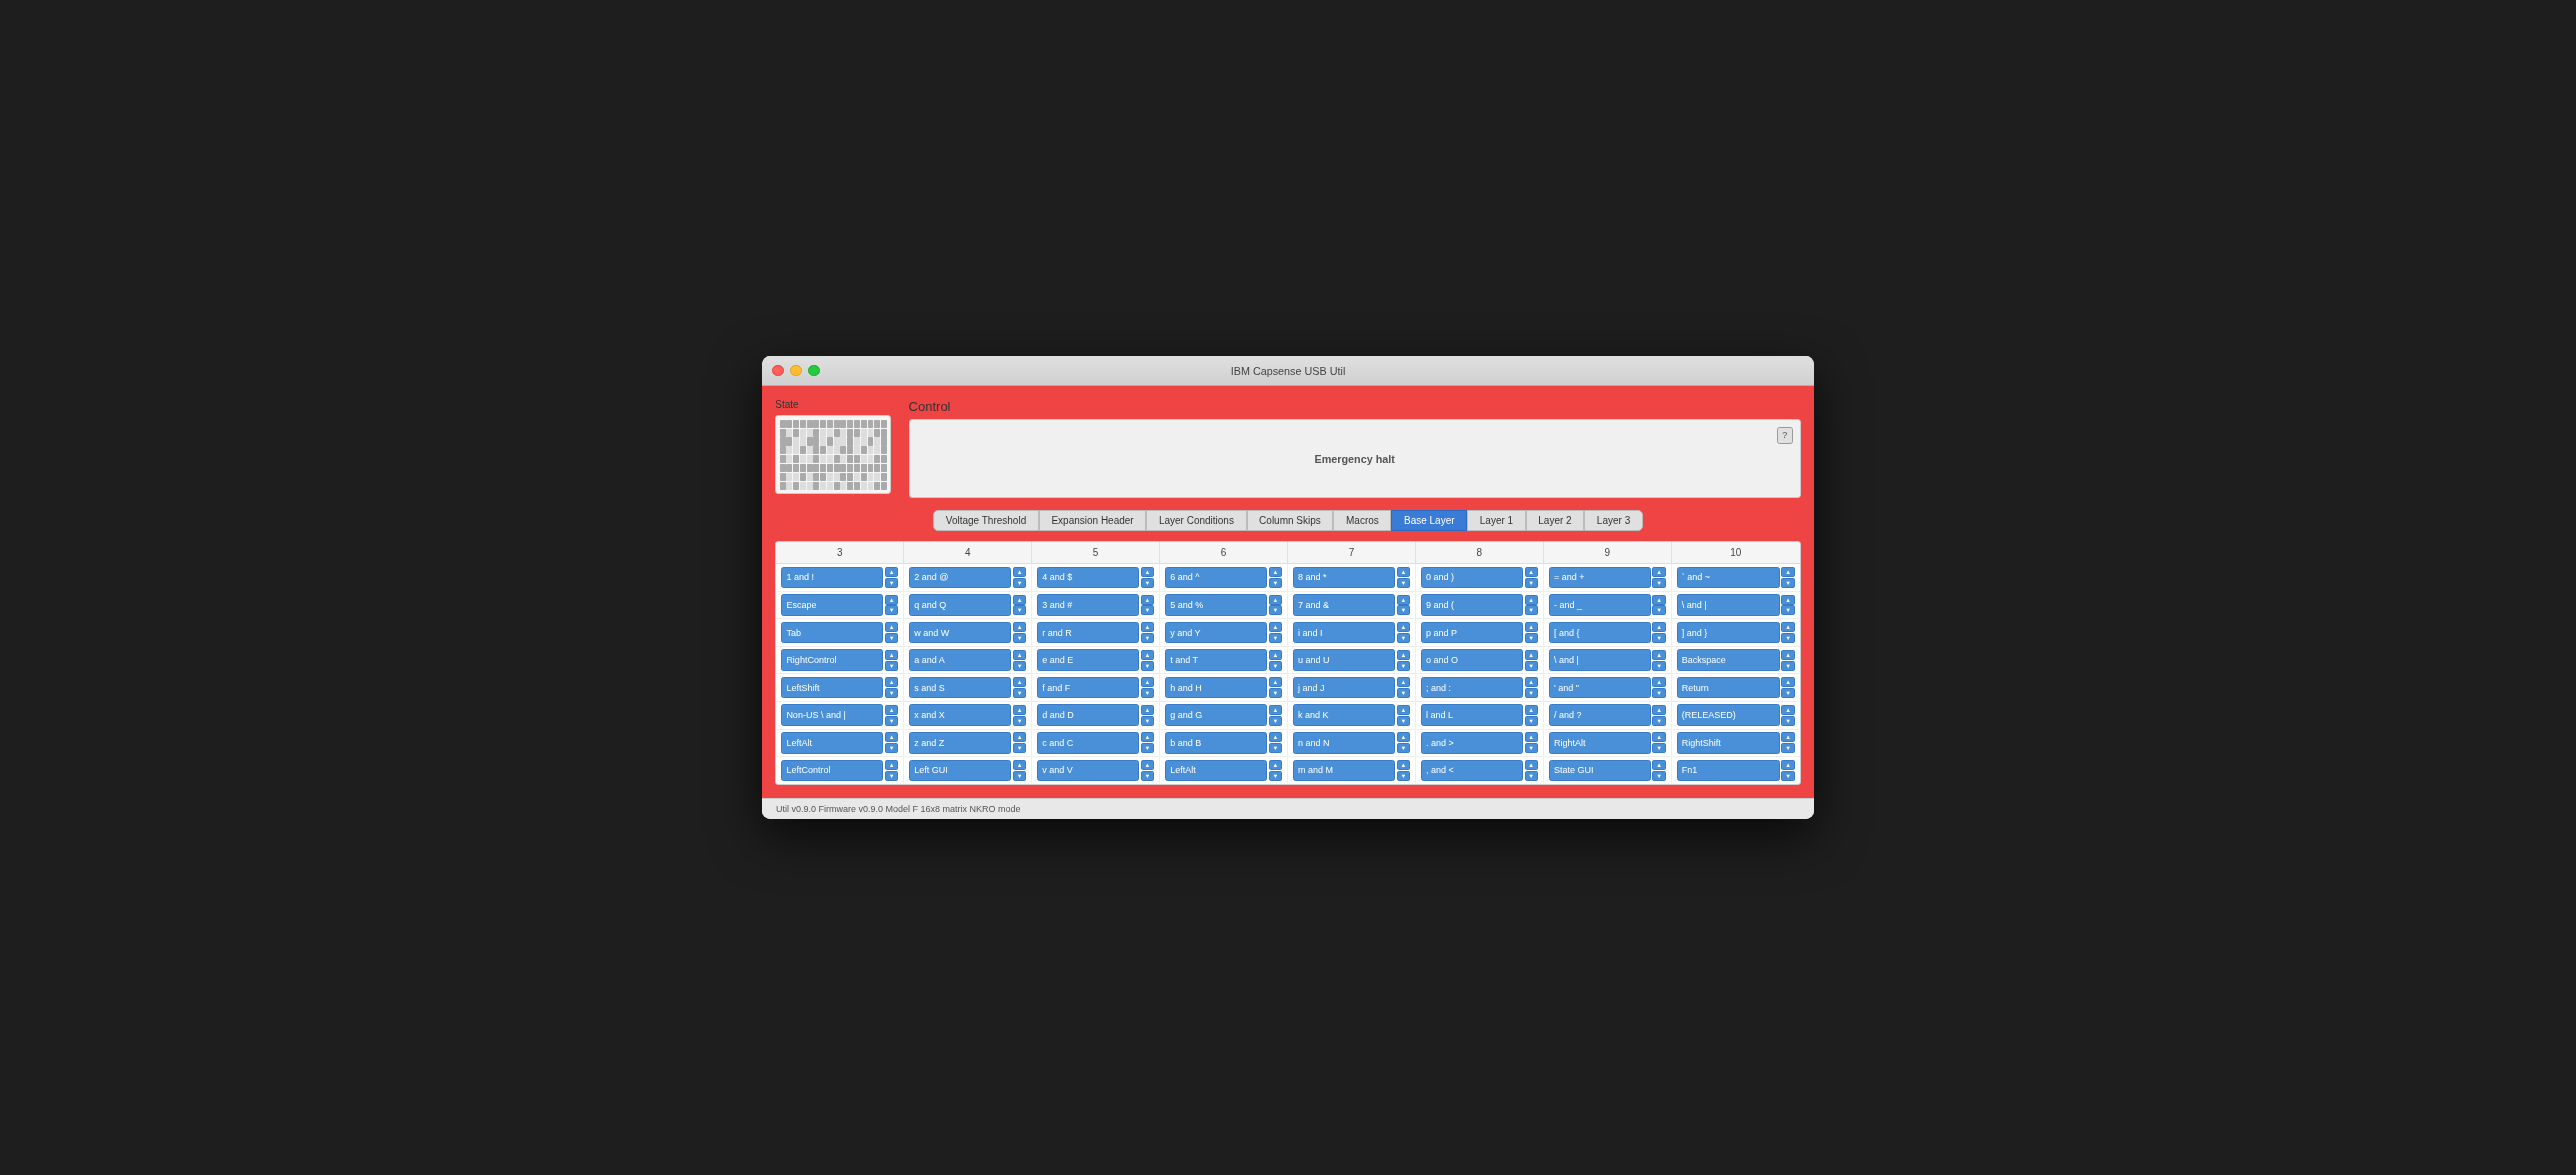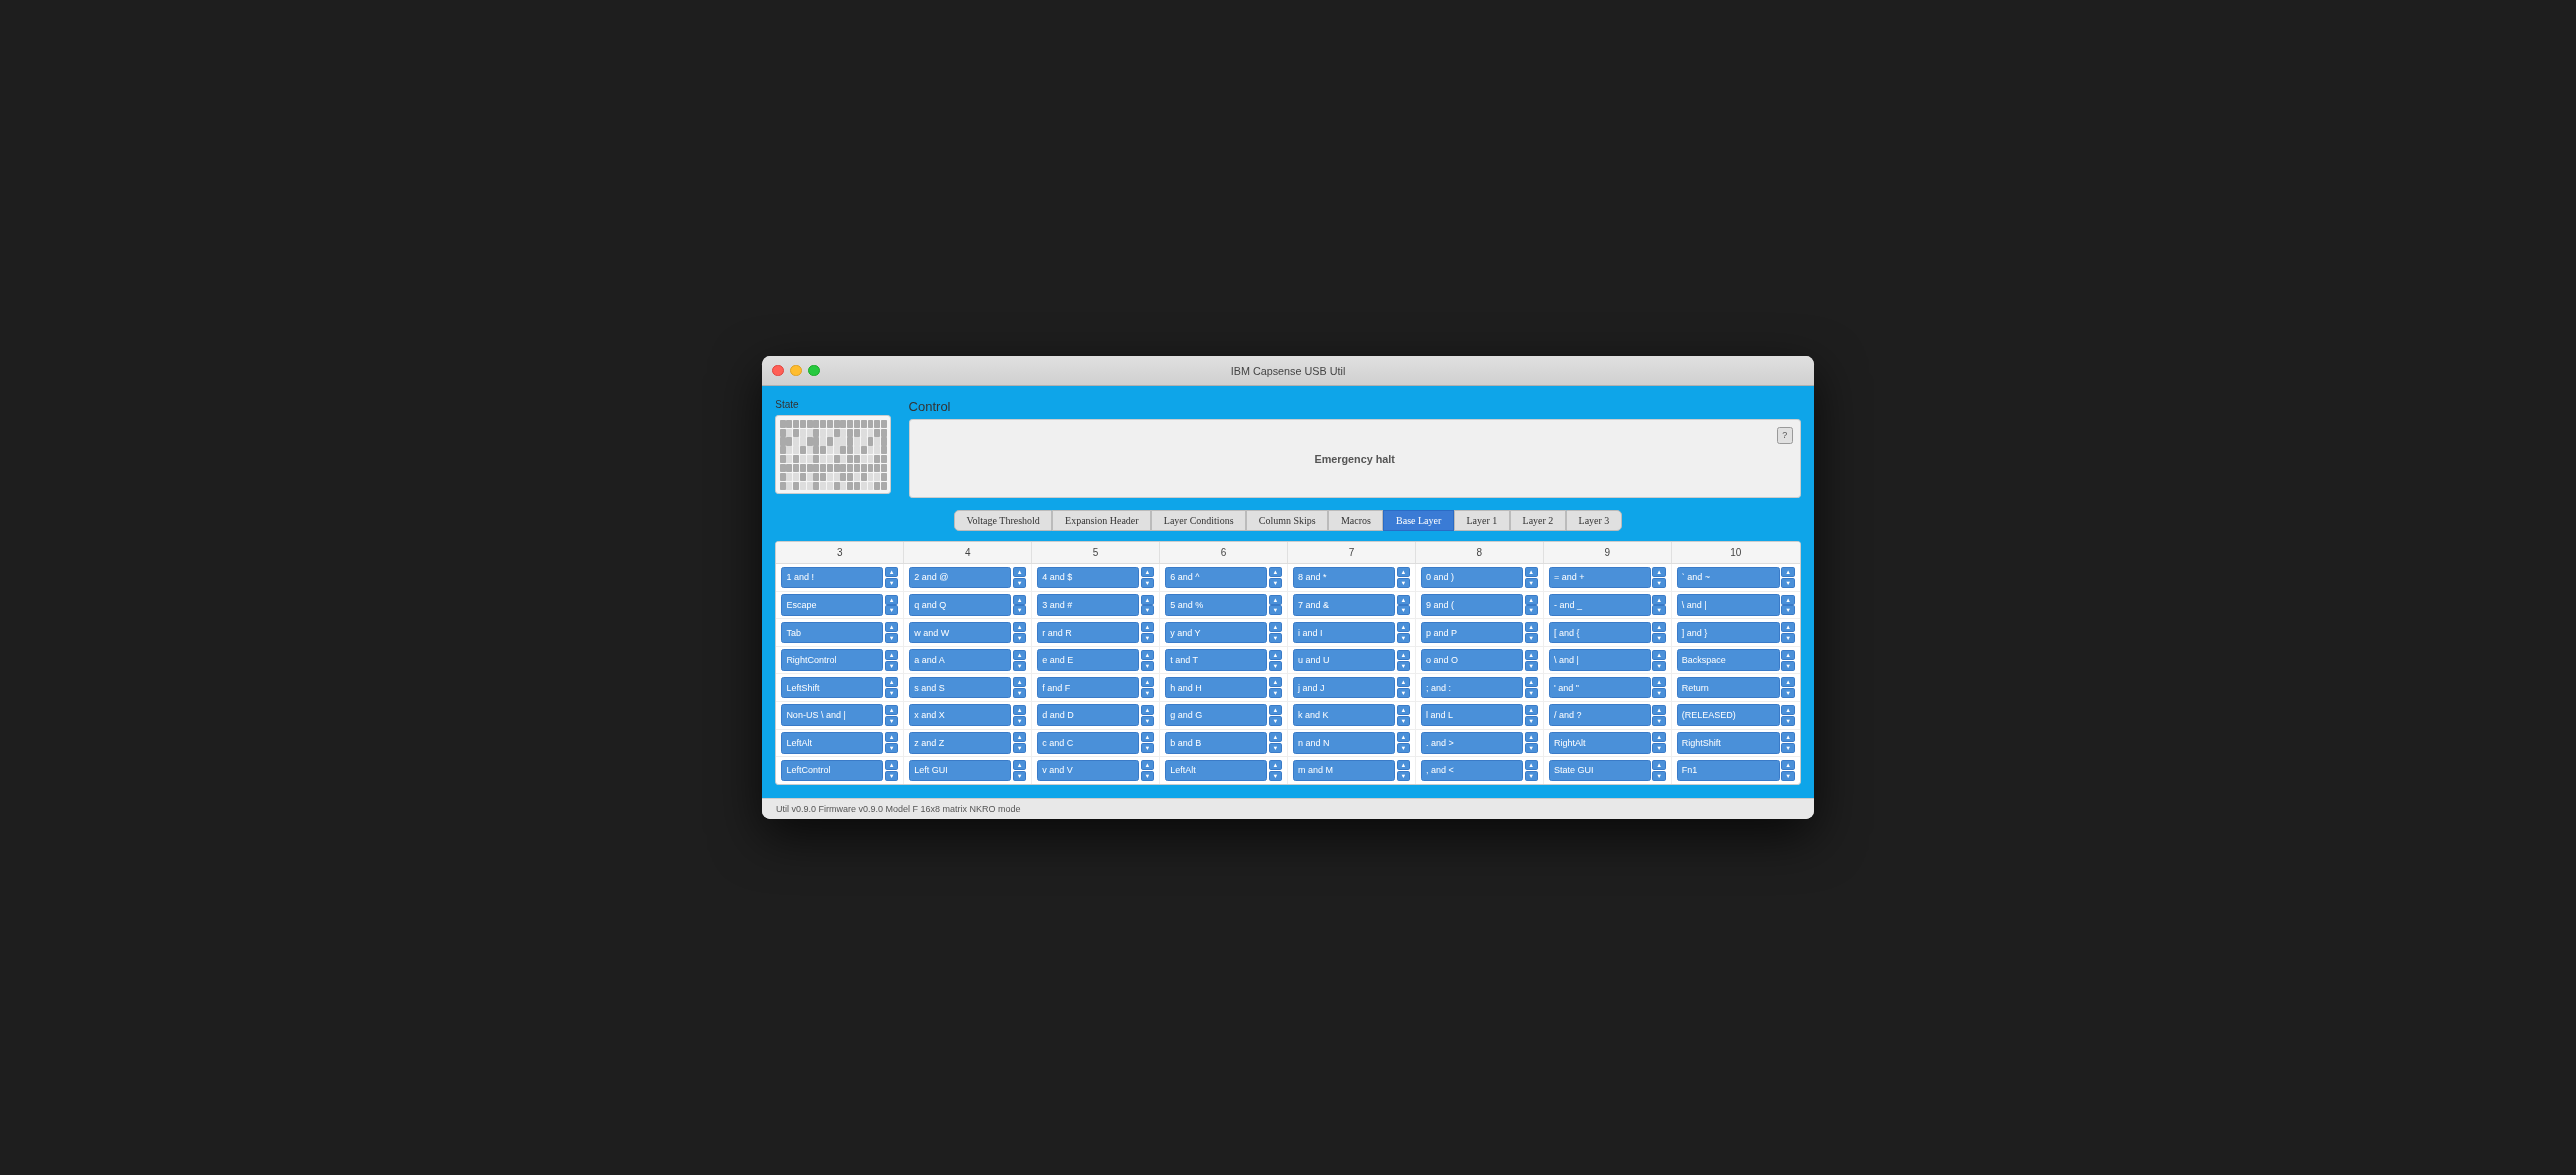--- a/index.html
+++ b/index.html
@@ -51,21 +51,21 @@
     .traffic-light.maximize { background: #27c93f; border: 0.8px solid #1aab29; }
 
     .titlebar-title {
       font-size: 10.8px;
       color: #444;
       font-weight: 500;
     }
 
     .window-content {
       padding: 13.3px;
-      background: #0ea5e9;
+      background: #ef4444;
     }
 
     .top-section {
       display: flex;
       gap: 13.3px;
       margin-bottom: 11.6px;
     }
 
     .state-panel {
       width: 120px;
@@ -142,21 +142,20 @@
       font-size: 9px;
       color: #555;
       cursor: pointer;
     }
 
     .tabs-bar {
       display: flex;
       justify-content: center;
       gap: 0;
       margin-bottom: 10px;
-      font-family: Liberation Serif, serif;
     }
 
     .tab-btn {
       padding: 4.1px 11.6px;
       font-size: 10px;
       background: #e0e0e0;
       border: 0.8px solid #bbb;
       cursor: pointer;
       color: #333;
       white-space: nowrap;

